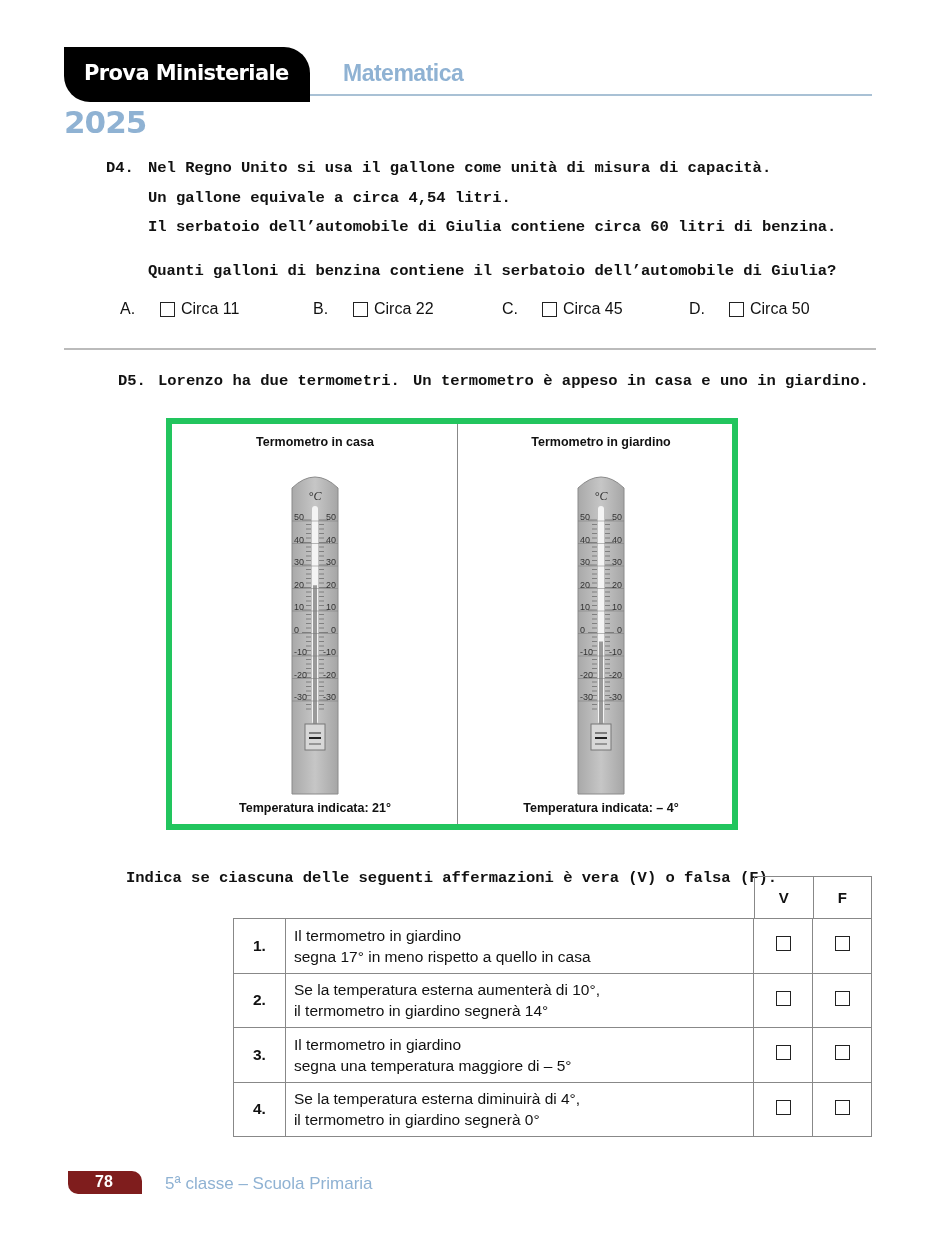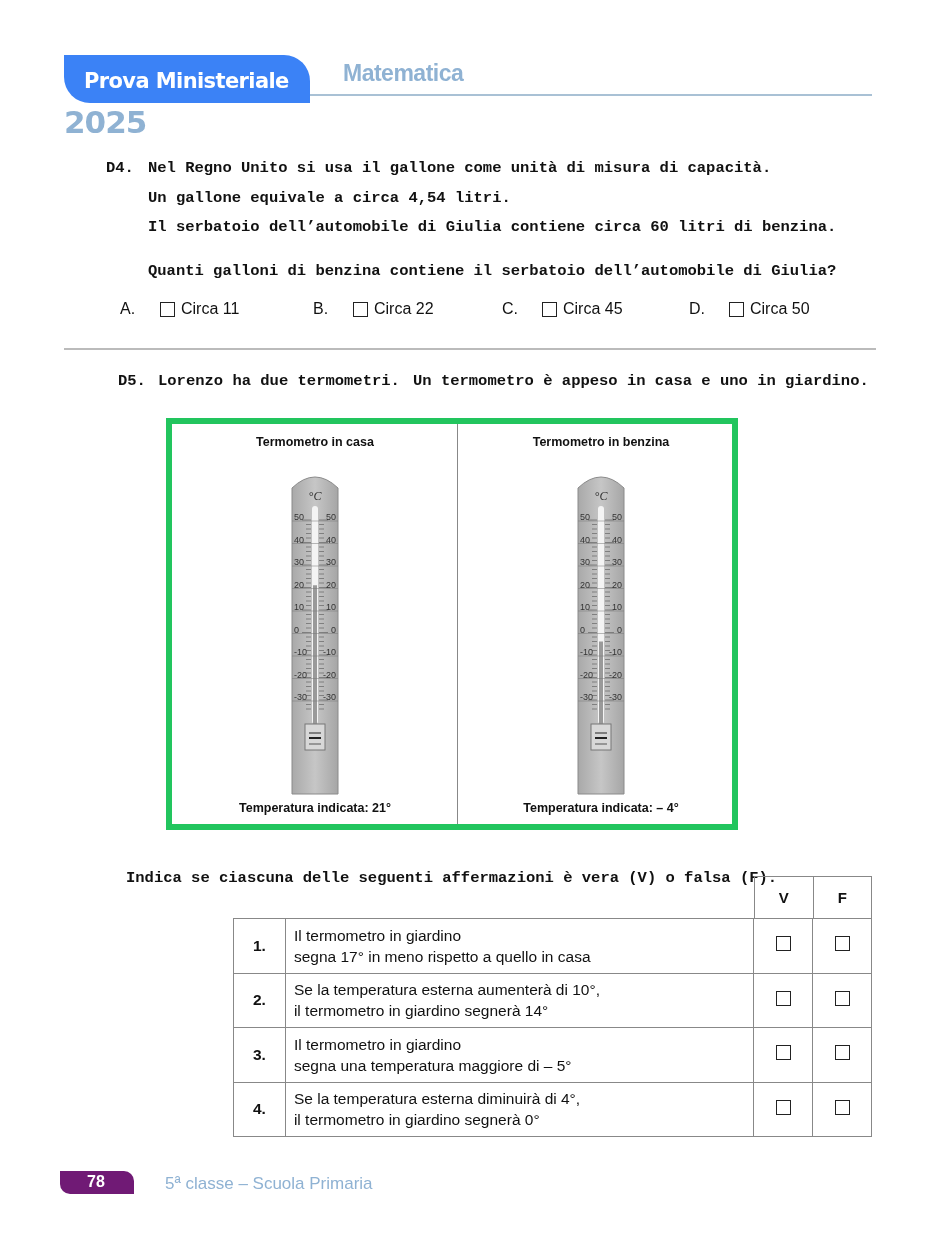--- a/index.html
+++ b/index.html
@@ -1,22 +1,22 @@
 <!DOCTYPE html>
 <html><head>
 <meta charset="utf-8">
 <style>
   * { box-sizing: border-box; margin: 0; padding: 0; }
   html, body { width: 935px; height: 1233px; background: #ffffff; overflow: hidden; }
   body { position: relative; font-family: "Liberation Sans", sans-serif; color: #111; }
 
   
   .hdr-tab {
-    position: absolute; left: 64px; top: 55px; width: 246px; height: 48px;
-    background: #3b82f6; border-radius: 0 26px 0 26px;
+    position: absolute; left: 64px; top: 47px; width: 246px; height: 55px;
+    background: #000000; border-radius: 0 26px 0 26px;
   }
   .hdr-tab-label {
     position: absolute; left: 20px; top: 14px;
     font-family: "DejaVu Sans", sans-serif; font-weight: bold; font-size: 21px;
     color: #ffffff; letter-spacing: -0.6px;
   }
   .hdr-subject {
     position: absolute; left: 323px; top: 60px;
     font-family: Liberation Sans, sans-serif; font-weight: bold; font-size: 23px;
     color: #8fb2d3; letter-spacing: -0.5px; margin-left: 20px;
@@ -67,22 +67,22 @@
     border-collapse: collapse; font-size: 15.5px;
   }
   .vf-table td { border: 1px solid #888; height: 54.5px; vertical-align: middle; }
   .vf-num { width: 52px; text-align: center; font-weight: bold; }
   .vf-stmt { width: 469px; padding-left: 8px; line-height: 21px; }
   .vf-box { width: 59px; text-align: center; }
   .vf-box .cb { width: 15px; height: 15px; }
 
   
   .ftr-tab {
-    position: absolute; left: 60px; top: 1171px; width: 74px; height: 23px;
-    background: #701a75; border-radius: 0 10px 0 10px;
+    position: absolute; left: 68px; top: 1171px; width: 74px; height: 23px;
+    background: #7f1d1d; border-radius: 0 10px 0 10px;
   }
   .ftr-page {
     position: absolute; left: 0; top: 2px; width: 72px; text-align: center;
     font-weight: bold; font-size: 16px; color: #fff;
   }
   .ftr-text {
     position: absolute; left: 165px; top: 1174px; font-size: 17px; color: #8fb2d3;
   }
 </style>
 </head>
@@ -260,21 +260,21 @@
         <text x="56" y="238" text-anchor="end" font-size="9" fill="#333" font-family="Liberation Sans, sans-serif">-30</text>
         <rect x="25" y="262" width="20" height="26" fill="#d8d8d8" stroke="#777" stroke-width="1"></rect>
         <line x1="29" y1="271" x2="41" y2="271" stroke="#444" stroke-width="1.2"></line>
         <line x1="29" y1="276" x2="41" y2="276" stroke="#222" stroke-width="2"></line>
         <line x1="29" y1="282" x2="41" y2="282" stroke="#555" stroke-width="1"></line>
       </svg>
     <div class="thermo-caption">Temperatura indicata: 21°</div>
   </div>
   <div class="thermo-divider"></div>
   <div class="thermo-cell" style="left:286px;">
-    <div class="thermo-title">Termometro in benzina</div>
+    <div class="thermo-title">Termometro in giardino</div>
     <svg class="thermo-svg thermo" width="70" height="336">
         <defs>
           <linearGradient id="wood1" x1="0" x2="1" y1="0" y2="0">
             <stop offset="0" stop-color="#a9a9a9"></stop>
             <stop offset="0.5" stop-color="#c6c6c6"></stop>
             <stop offset="1" stop-color="#a6a6a6"></stop>
           </linearGradient>
         </defs>
         <path d="M12,26 Q35,4 58,26 L58,332 L12,332 Z" fill="url(#wood1)" stroke="#8a8a8a" stroke-width="1"></path>
         <text x="35" y="38" text-anchor="middle" font-size="12" font-style="italic" font-family="Liberation Serif, serif" fill="#333">°C</text>

